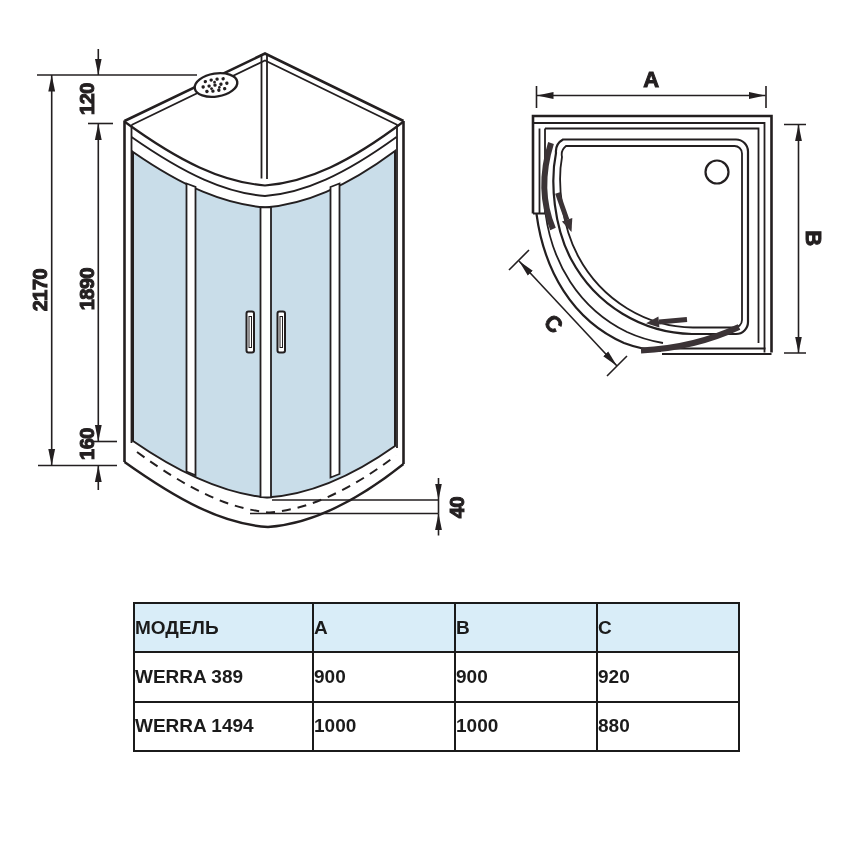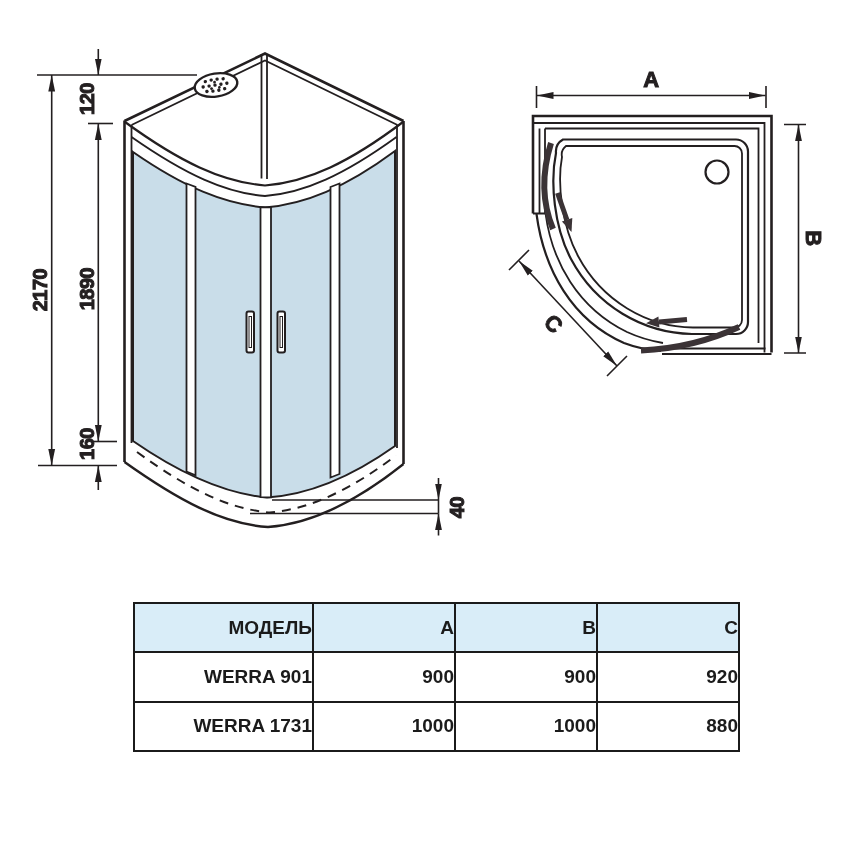--- a/index.html
+++ b/index.html
@@ -5,21 +5,21 @@
   html,body{margin:0;padding:0;background:#ffffff;}
   .stage{position:relative;width:850px;height:850px;background:#fff;overflow:hidden;
          font-family:"Liberation Sans", sans-serif;}
   svg{position:absolute;left:0;top:0;}
   svg text{fill:#231f20;font-family:"Liberation Sans", sans-serif;font-weight:bold;
            letter-spacing:-0.5px;}
   .dimtxt{font-size:20px;}
   .captxt{font-size:22px;}
   .spec-table{position:absolute;left:133px;top:602px;width:597px;height:150px;
               border-collapse:collapse;table-layout:fixed;}
-  .spec-table td{border:2px solid #1b1b1b;text-align:right;vertical-align:middle;
+  .spec-table td{border:2px solid #1b1b1b;text-align:left;vertical-align:middle;
                  font-size:19px;font-weight:bold;color:#1b1b1b;padding:0;}
   .spec-table tr.hdr td{background:#d9edf8;}
   .spec-table td.c-model{width:177px;}
   .spec-table td.c-a{width:140px;}
   .spec-table td.c-b{width:140px;}
   .spec-table td.c-c{width:140px;}
 </style>
 </head>
 <body>
 
@@ -171,26 +171,26 @@
 
 <table class="spec-table">
   <tbody>
     <tr class="hdr">
       <td class="c-model">МОДЕЛЬ</td>
       <td class="c-a">A</td>
       <td class="c-b">B</td>
       <td class="c-c">C</td>
     </tr>
     <tr>
-      <td>WERRA 901</td>
+      <td>WERRA 389</td>
       <td>900</td>
       <td>900</td>
       <td>920</td>
     </tr>
     <tr>
-      <td>WERRA 1731</td>
+      <td>WERRA 1494</td>
       <td>1000</td>
       <td>1000</td>
       <td>880</td>
     </tr>
   </tbody>
 </table>
 </div>
 
 </body></html>

